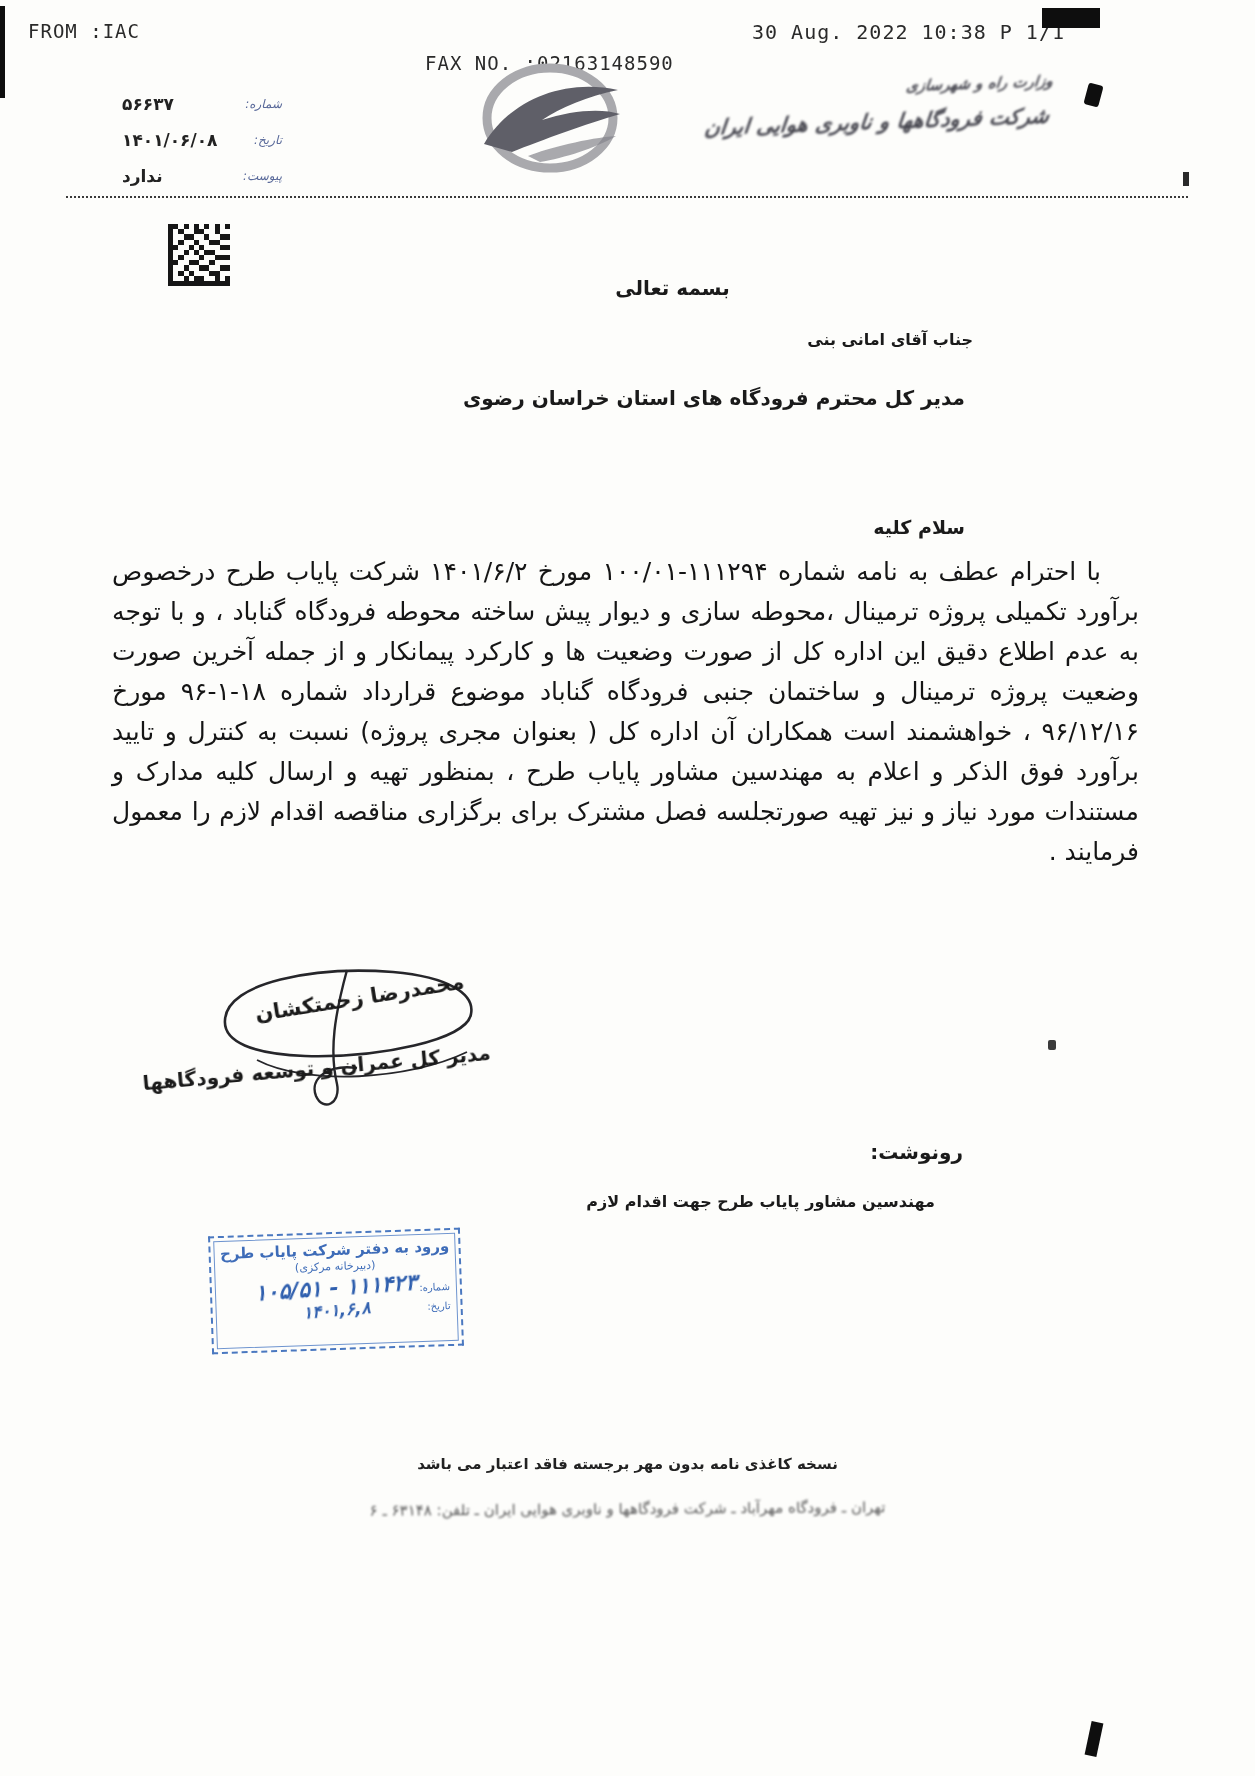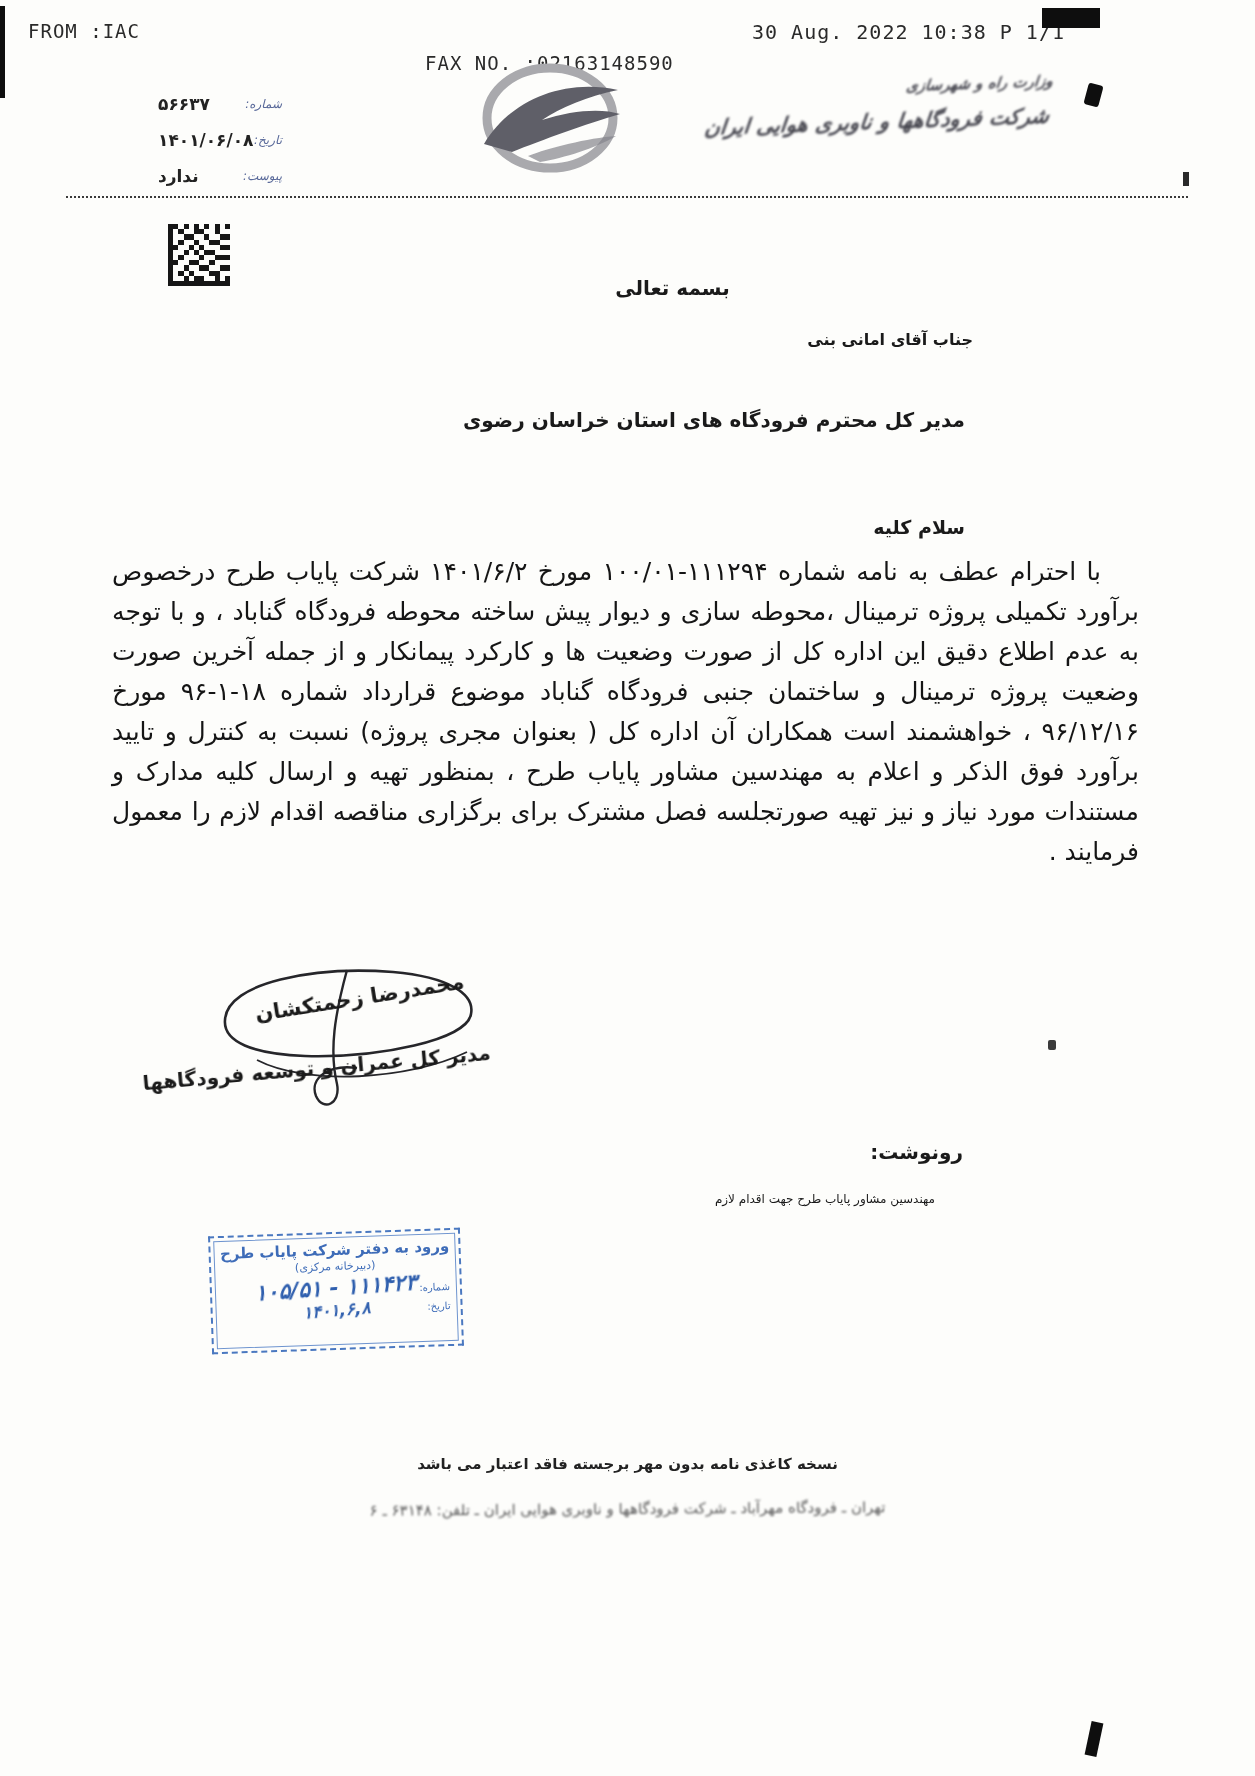--- a/index.html
+++ b/index.html
@@ -25,56 +25,56 @@
   .art-left-strip{left:0;top:6px;width:5px;height:92px;}
   .art-tr-block{left:1042px;top:8px;width:58px;height:20px;}
   .art-r-blob{left:1086px;top:84px;width:15px;height:22px;transform:rotate(15deg);border-radius:3px;}
   .art-r-dot{left:1183px;top:172px;width:6px;height:14px;background:#2a2a2a;}
   .art-mid-dot{left:1048px;top:1040px;width:8px;height:10px;background:#3a3a3a;border-radius:2px;}
   .art-br{left:1088px;top:1722px;width:12px;height:34px;transform:rotate(12deg);}
 
   
   .lh-left{left:122px;top:86px;width:160px;}
   .lh-row{display:flex;justify-content:space-between;align-items:center;direction:ltr;height:36px;}
-  .lh-val{font-size:17px;font-weight:600;color:#222;margin-left:36px;}
+  .lh-val{font-size:17px;font-weight:600;color:#222;}
   .lh-lab{font-size:12px;color:#5a6a9a;font-style:italic;filter:blur(0.5px);}
   .logo-wrap{left:468px;top:60px;width:164px;height:122px;filter:blur(0.5px);}
   .lh-right{right:205px;top:78px;text-align:right;color:#46464f;
     transform:skewX(-8deg) rotate(-2deg);filter:blur(0.8px);font-style:italic;font-weight:bold;}
   .lh-ministry{font-size:15px;margin-bottom:14px;}
   .lh-company{font-size:21px;}
   .dotted-sep{left:66px;top:196px;width:1122px;height:0;border-bottom:2px dotted #3a3a3a;}
 
   
   .qr{left:168px;top:224px;width:62px;height:62px;}
 
   
   .besmele{left:0;right:0;top:276px;text-align:center;transform:translateX(45px);
     font-size:20px;font-weight:bold;}
   .line-b{font-weight:bold;white-space:nowrap;}
   .recipient1{right:282px;top:330px;font-size:16px;}
-  .recipient2{right:290px;top:408px;font-size:20px;}
+  .recipient2{right:290px;top:386px;font-size:20px;}
   .subject{right:290px;top:452px;font-size:21px;}
   .salutation{right:290px;top:516px;font-size:19px;}
   .body-par{
     left:112px;right:116px;top:552px;
     font-size:25px;line-height:40px;text-align:justify;text-indent:38px;color:#151515;
   }
 
   
   .sig{left:195px;top:952px;width:310px;height:185px;}
   .sig svg{position:absolute;left:0;top:0;}
   .sig-name{position:absolute;right:40px;top:34px;font-size:21px;font-weight:bold;
     transform:rotate(-9deg);filter:blur(0.3px);white-space:nowrap;}
   .sig-title{position:absolute;right:14px;top:104px;font-size:20px;font-weight:bold;
     transform:rotate(-5deg);filter:blur(0.3px);white-space:nowrap;}
 
   
   .cc-label{right:292px;top:1140px;font-size:20px;font-weight:bold;}
-  .cc-item{right:320px;top:1192px;font-size:12px;font-weight:400;}
+  .cc-item{right:320px;top:1192px;font-size:16px;font-weight:700;}
 
   
   .stamp{
     left:210px;top:1232px;width:252px;height:118px;
     border:2px dashed #4a78c0;transform:rotate(-2deg);color:#3e6cb8;
     padding:3px;box-sizing:border-box;
   }
   .stamp-inner{border:1px solid #6e94cf;width:100%;height:100%;box-sizing:border-box;
     display:flex;flex-direction:column;align-items:center;padding-top:3px;}
   .stamp-title{font-size:15px;font-weight:bold;white-space:nowrap;}

